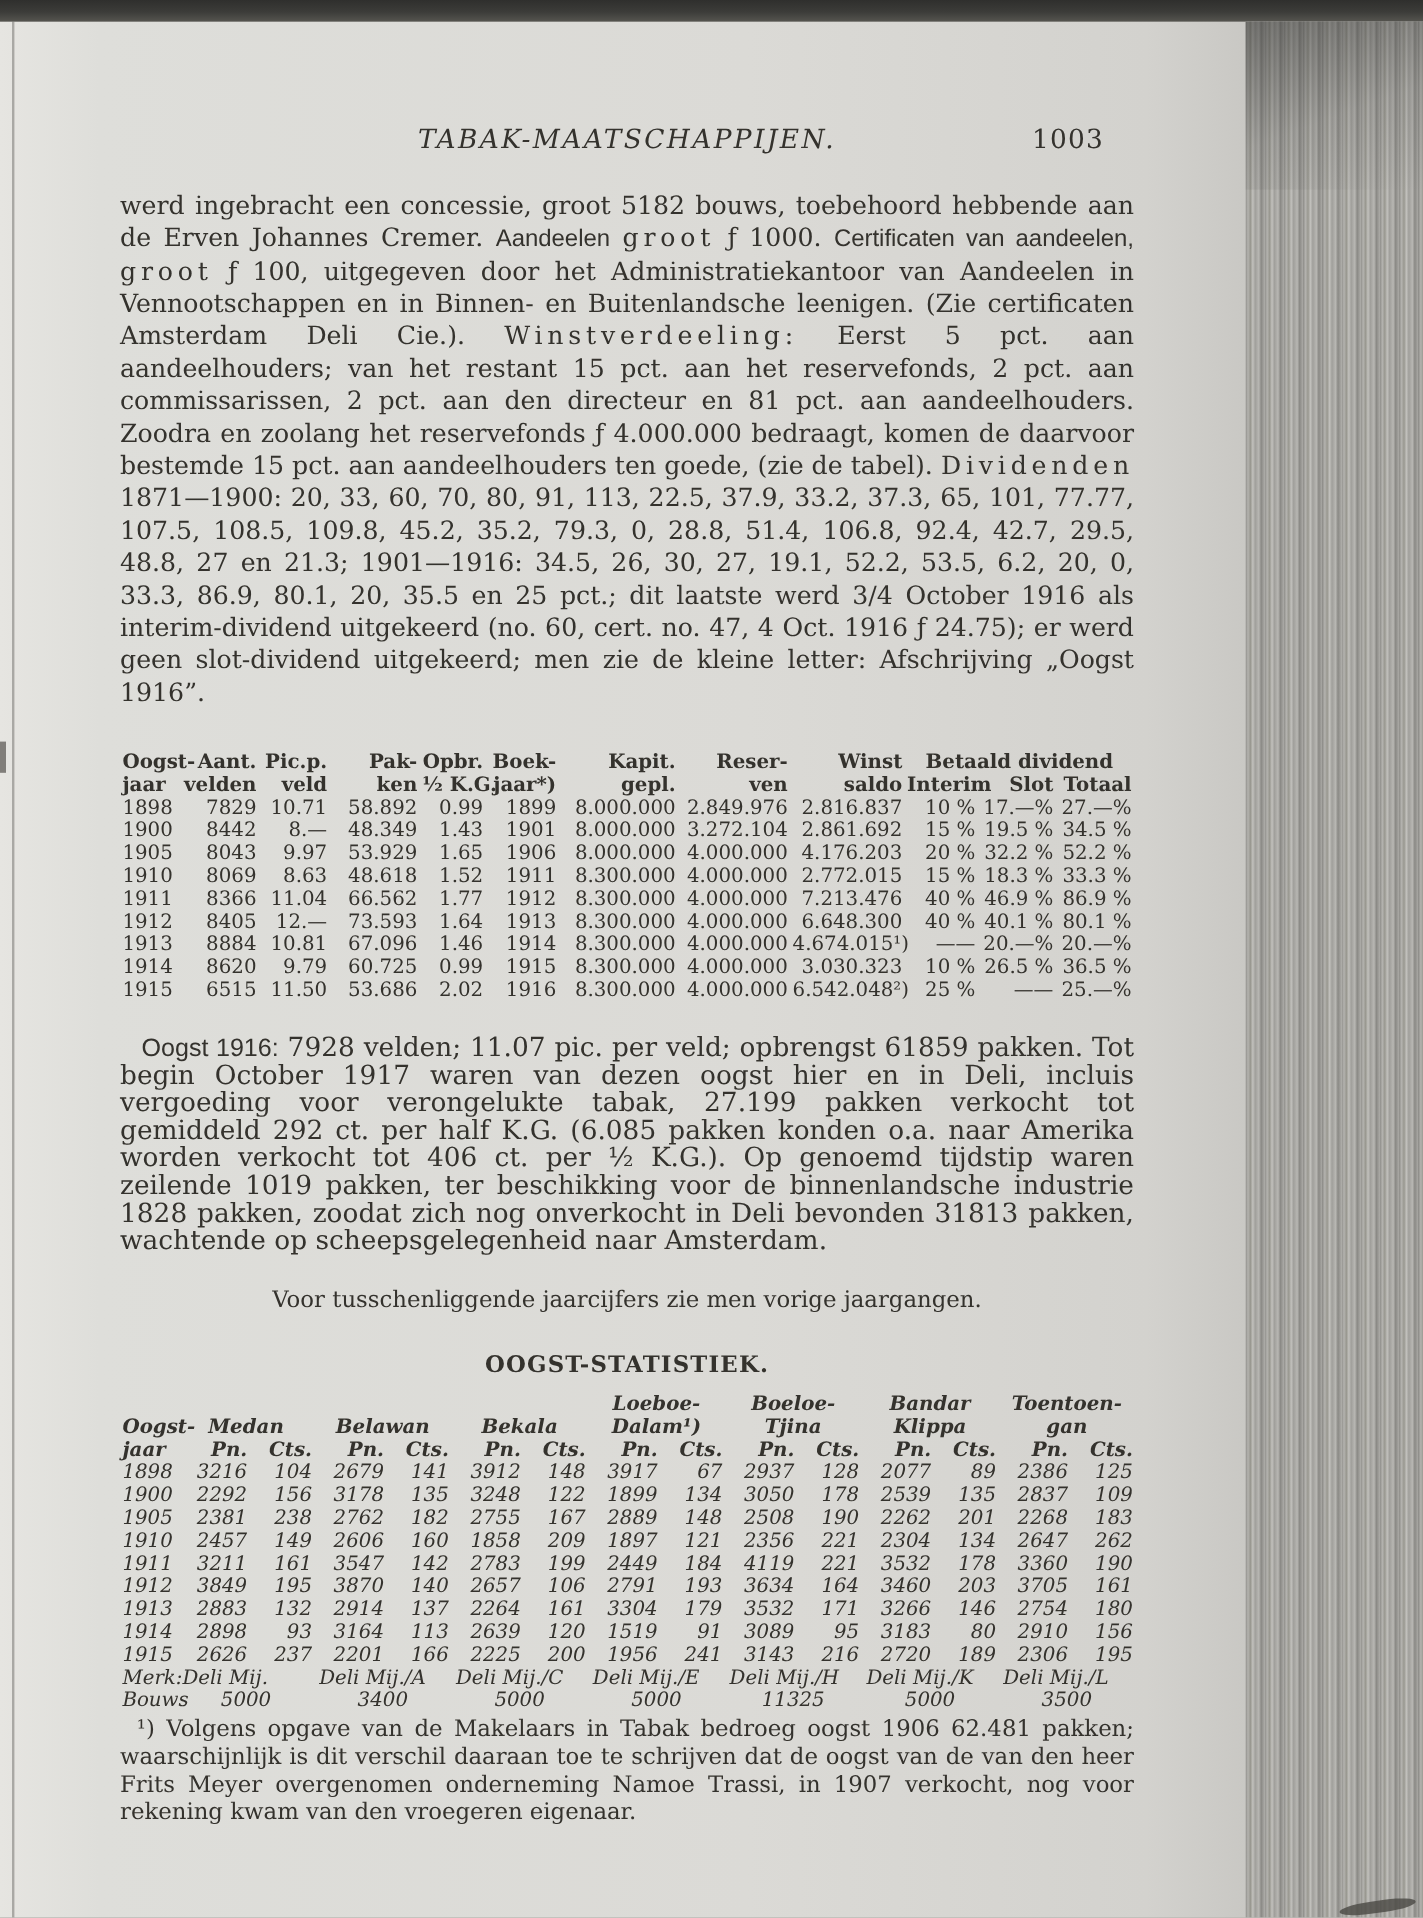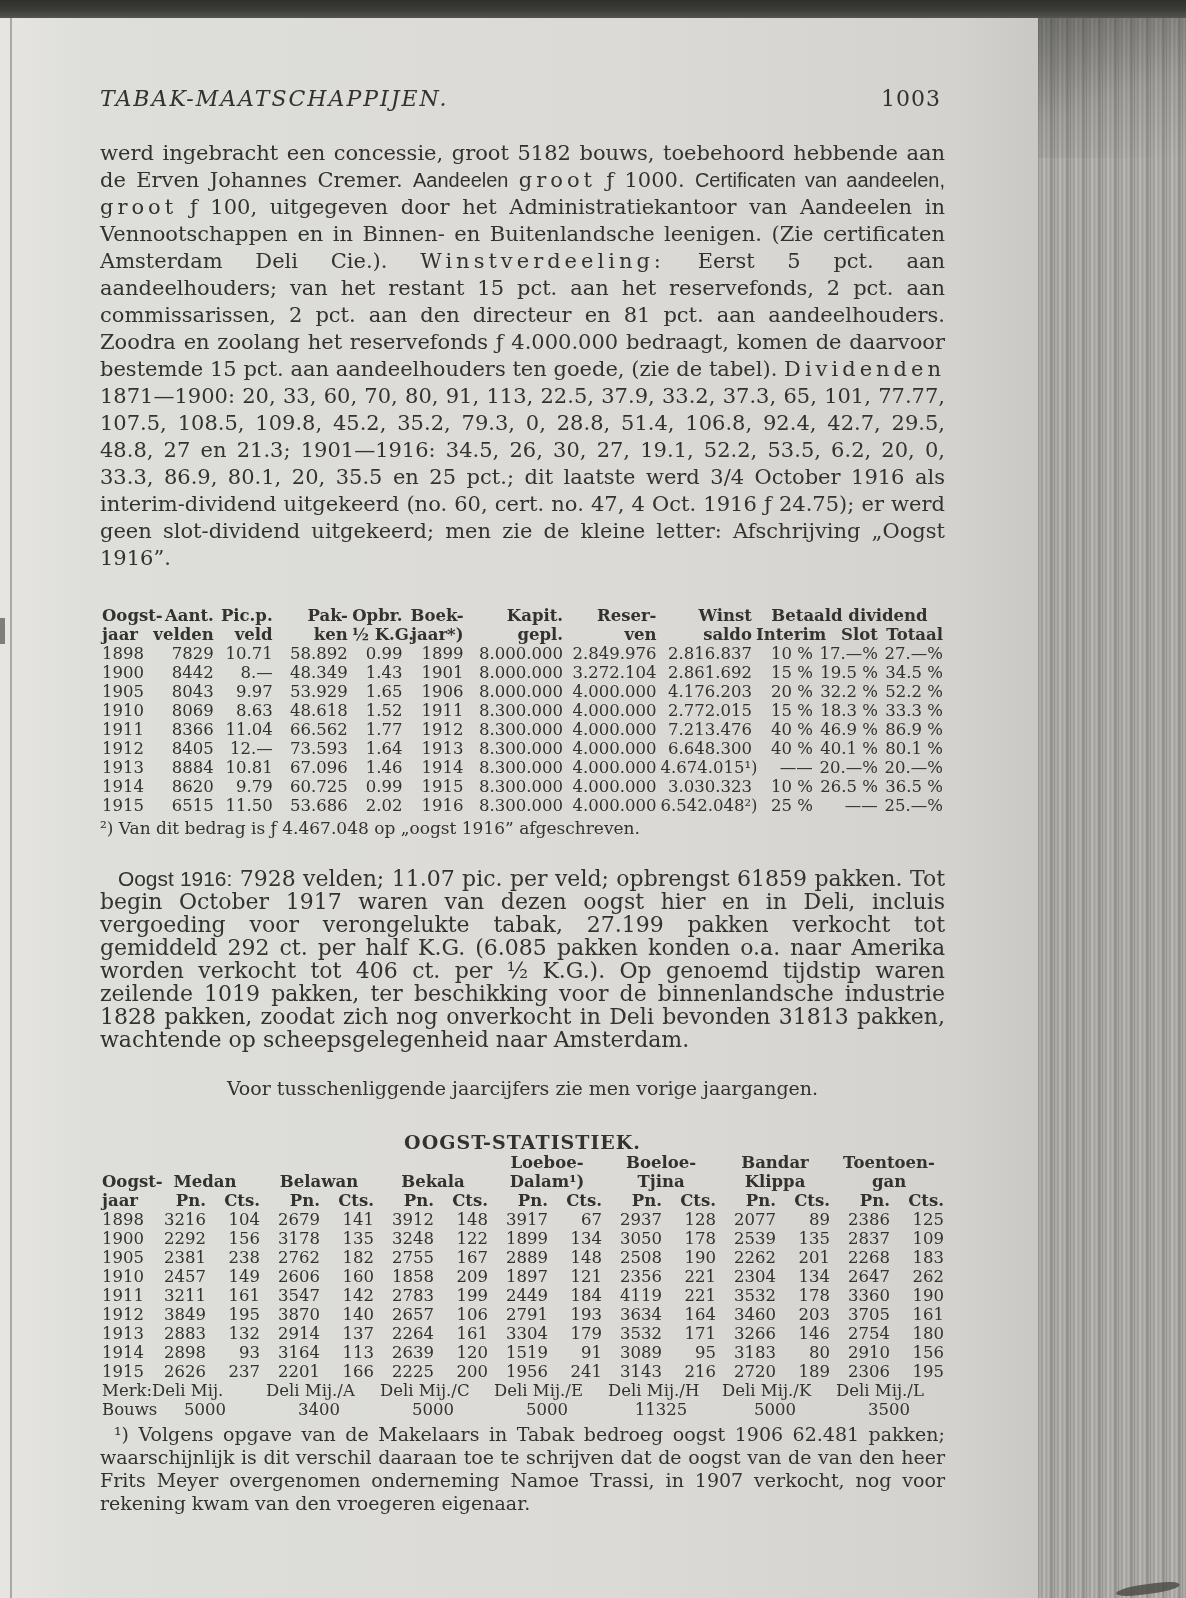--- a/index.html
+++ b/index.html
@@ -22,41 +22,41 @@
   .page-stack .stack-smudge{position:absolute;bottom:4px;right:6px;width:64px;height:10px;
     background:#4a4944;transform:rotate(-8deg);border-radius:40%/50%;opacity:.8;}
   .paper{position:absolute;top:18px;left:0;width:1038px;height:1580px;
     background:linear-gradient(90deg,#e6e5e1 0%,#dededa 8%,#dbdad6 60%,#d3d2ce 92%,#c9c8c4 100%);}
   .gutter-line{position:absolute;top:0;left:10px;width:2px;height:100%;
     background:rgba(110,108,104,.5);}
   .edge-speck{position:absolute;left:0;top:600px;width:5px;height:26px;background:#55534e;opacity:.7;}
   
   .content{position:absolute;top:86px;left:100px;width:845px;}
   .running-header{position:relative;height:30px;font-size:22px;}
-  .running-title{display:block;text-align:left;font-style:italic;letter-spacing:2px;}
-  .page-number{position:absolute;right:4px;top:0;font-style:normal;letter-spacing:1px;}
+  .running-title{display:block;text-align:center;font-style:italic;letter-spacing:2px;margin-top:18px;}
+  .page-number{position:absolute;right:25px;top:0;font-style:normal;letter-spacing:1px;}
   .intro{margin-top:24px;font-size:21px;line-height:27px;text-align:justify;}
   .seg.boldsans{font-family:"Liberation Sans",sans-serif;font-weight:400;font-size:.95em;}
   .seg.spaced{letter-spacing:4px;}
   
   table{border-collapse:collapse;width:100%;table-layout:fixed;}
   td,th{padding:0 2px;font-weight:normal;white-space:nowrap;overflow:visible;}
   .t1{margin-top:34px;font-size:16.5px;line-height:19px;}
   .t1 thead td{font-weight:bold;font-size:16.5px;}
   .t1 td{text-align:right;}
   .t1 td:first-child{text-align:left;}
   .t1 .div-span{text-align:center;}
   .tbl-footnote{font-size:17px;line-height:21px;margin-top:3px;text-align:justify;}
   .tbl-footnote.first{text-indent:14px;}
   
   .oogst-par{margin-top:28px;font-size:22px;line-height:23px;text-align:justify;text-indent:18px;}
   .interstitial{margin-top:26px;text-align:center;font-size:19px;}
   .stat-title{margin-top:32px;text-align:center;font-size:19px;font-weight:bold;letter-spacing:1px;}
   
-  .t2{margin-top:0;font-size:16.5px;line-height:19px;}
+  .t2{margin-top:12px;font-size:16.5px;line-height:19px;font-style:italic;}
   .t2 thead td{font-weight:bold;}
   .t2 .grp{text-align:center;}
   .t2 td{text-align:right;}
   .t2 td.ycol{text-align:left;}
   .t2 .merk-cell{text-align:left;padding-left:4px;}
   .t2 .bouws-cell{text-align:center;}
   .final-footnote{margin-top:4px;font-size:19px;line-height:23px;text-align:justify;text-indent:14px;}
 </style>
 </head>
 <body>
@@ -246,21 +246,20 @@
           <td>8.300.000</td>
           <td>4.000.000</td>
           <td>6.542.048²)</td>
           <td>25 %</td>
           <td>——</td>
           <td>25.—%</td>
         </tr>
       </tbody>
   </table>
 
-  <div class="tbl-footnote">²) Van dit bedrag is ƒ 4.467.048 op „oogst 1916” afgeschreven.</div>
 
   <p class="oogst-par"><span class="seg boldsans">Oogst 1916:</span><span class="seg normal"> 7928 velden; 11.07 pic. per veld; opbrengst 61859 pakken. Tot begin October 1917 waren van dezen oogst hier en in Deli, incluis vergoeding voor verongelukte tabak, 27.199 pakken verkocht tot gemiddeld 292 ct. per half K.G. (6.085 pakken konden o.a. naar Amerika worden verkocht tot 406 ct. per ½ K.G.). Op genoemd tijdstip waren zeilende 1019 pakken, ter beschikking voor de binnenlandsche industrie 1828 pakken, zoodat zich nog onverkocht in Deli bevonden 31813 pakken, wachtende op scheepsgelegenheid naar Amsterdam.</span></p>
 
   <div class="interstitial">Voor tusschenliggende jaarcijfers zie men vorige jaargangen.</div>
 
   <div class="stat-title">OOGST-STATISTIEK.</div>
 
   <table class="t2">
     <colgroup>
       <col style="width:48px">

